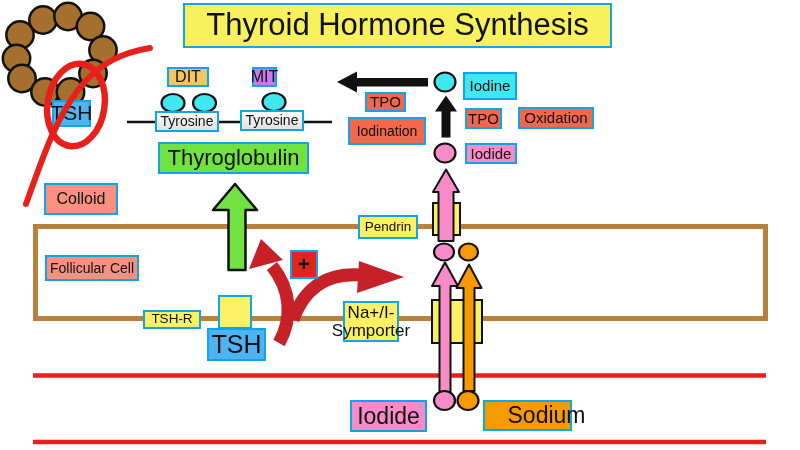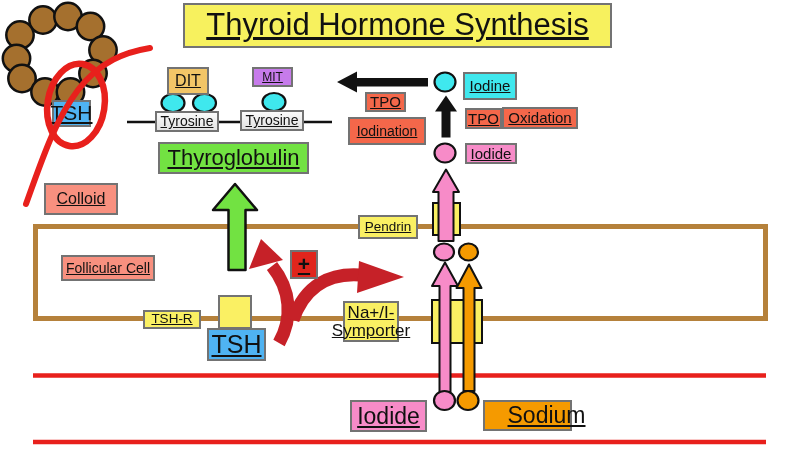--- a/index.html
+++ b/index.html
@@ -4,22 +4,22 @@
 <style>
   html,body{margin:0;padding:0;background:#fff;}
   #stage{
     position:relative;width:800px;height:450px;overflow:hidden;background:#ffffff;
     font-family:"Liberation Sans", sans-serif;
   }
   svg{position:absolute;left:0;top:0;}
   .layer{pointer-events:none;}
   .box{
     position:absolute;display:flex;align-items:center;justify-content:center;
-    border:2px solid #737373;color:#111;box-sizing:border-box;white-space:nowrap;
-    line-height:1.05;z-index:2;text-decoration:underline;
+    border:2px solid #0ea5e9;color:#111;box-sizing:border-box;white-space:nowrap;
+    line-height:1.05;z-index:2;
   }
   .col{flex-direction:column;}
   #base{z-index:1;}
   #anno{z-index:3;}
 </style>
 </head>
 <body>
 
 <div id="stage">
 
@@ -79,47 +79,47 @@
       <ellipse cx="468.5" cy="252" rx="9.5" ry="8.5" fill="#F59A00"></ellipse>
       <ellipse cx="444.5" cy="400.5" rx="10.5" ry="9.5" fill="#F78BC8"></ellipse>
       <ellipse cx="468" cy="400.5" rx="10.5" ry="9.5" fill="#F59A00"></ellipse>
     </g>
   </svg>
 
   <div class="box" style="left:183px;top:3px;width:429px;height:45px;font-size:31px;background:#F7F15E;">Thyroid Hormone Synthesis</div>
 
   <div class="box" style="left:52px;top:100px;width:39px;height:27px;font-size:21px;background:#4FB3F2;">TSH</div>
 
-  <div class="box" style="left:167px;top:67px;width:42px;height:28px;font-size:16px;background:#F2C567;">DIT</div>
+  <div class="box" style="left:167px;top:67px;width:42px;height:20px;font-size:16px;background:#F2C567;">DIT</div>
 
-  <div class="box" style="left:252px;top:67px;width:41px;height:20px;font-size:12px;background:#C77BEB;">MIT</div>
+  <div class="box" style="left:252px;top:67px;width:25px;height:20px;font-size:16px;background:#C77BEB;">MIT</div>
 
   <div class="box" style="left:155px;top:111px;width:64px;height:21px;font-size:14px;background:linear-gradient(#fafafa,#e2e2e2);">Tyrosine</div>
 
   <div class="box" style="left:240px;top:110px;width:64px;height:21px;font-size:14px;background:linear-gradient(#fafafa,#e2e2e2);">Tyrosine</div>
 
   <div class="box" style="left:158px;top:142px;width:151px;height:32px;font-size:22px;background:#72E242;">Thyroglobulin</div>
 
   <div class="box" style="left:44px;top:183px;width:74px;height:32px;font-size:16px;background:#F8907F;">Colloid</div>
 
   <div class="box" style="left:365px;top:92px;width:41px;height:20px;font-size:15px;background:#F4674A;">TPO</div>
 
   <div class="box" style="left:348px;top:117px;width:78px;height:28px;font-size:14px;background:#F4674A;">Iodination</div>
 
   <div class="box" style="left:463px;top:72px;width:54px;height:28px;font-size:15px;background:#3FE8EE;">Iodine</div>
 
   <div class="box" style="left:465px;top:108px;width:37px;height:21px;font-size:15px;background:#F4674A;">TPO</div>
 
-  <div class="box" style="left:502px;top:107px;width:76px;height:22px;font-size:15px;background:#F4674A;">Oxidation</div>
+  <div class="box" style="left:518px;top:107px;width:76px;height:22px;font-size:15px;background:#F4674A;">Oxidation</div>
 
   <div class="box" style="left:465px;top:143px;width:52px;height:21px;font-size:15px;background:#F78BC8;">Iodide</div>
 
   <div class="box" style="left:358px;top:215px;width:60px;height:24px;font-size:13.5px;background:#FAF063;">Pendrin</div>
 
-  <div class="box" style="left:45px;top:255px;width:94px;height:26px;font-size:14px;background:#F8907F;margin-left:16px;">Follicular Cell</div>
+  <div class="box" style="left:45px;top:255px;width:94px;height:26px;font-size:14px;background:#F8907F;">Follicular Cell</div>
 
   <div class="box" style="left:143px;top:310px;width:58px;height:19px;font-size:13.5px;background:#FAF063;">TSH-R</div>
 
   <div class="box" style="left:218px;top:295px;width:34px;height:34px;background:#FAF063;"></div>
 
   <div class="box" style="left:207px;top:328px;width:59px;height:33px;font-size:25px;background:#4FB3F2;">TSH</div>
 
   <div class="box" style="left:290px;top:250px;width:28px;height:29px;font-size:21px;font-weight:bold;background:#E0251C;">+</div>
 
   <div class="box col" style="left:343px;top:301px;width:56px;height:41px;font-size:17px;background:#FAF063;">

